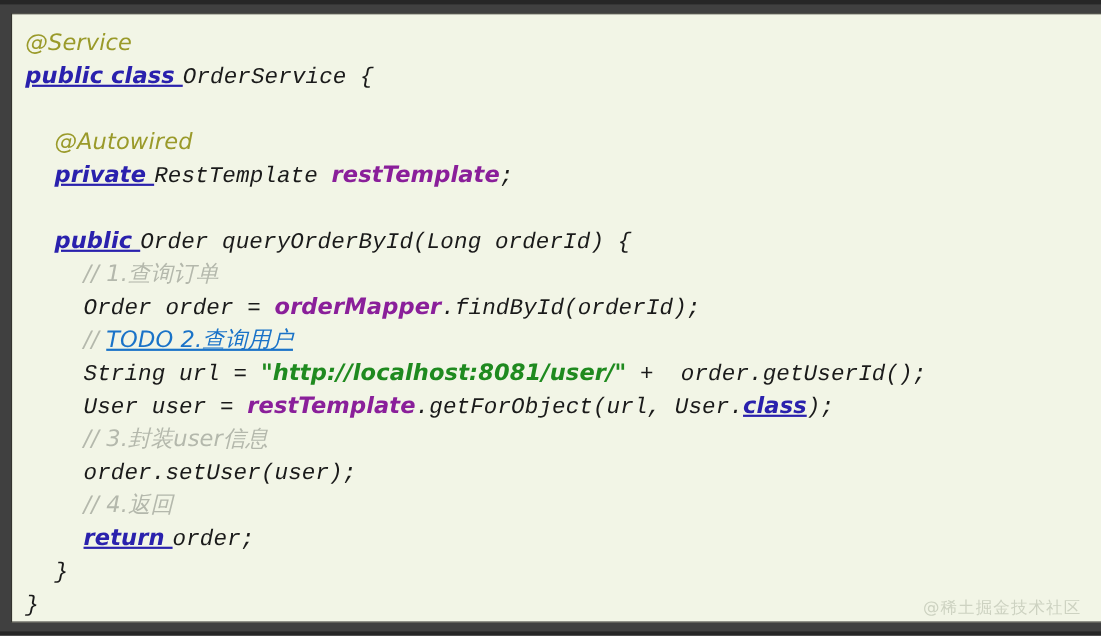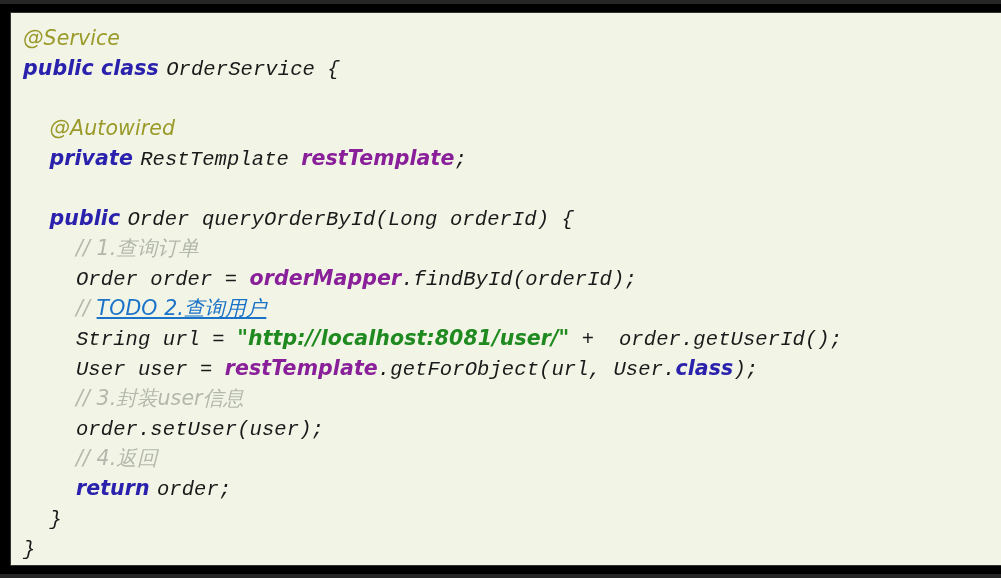--- a/index.html
+++ b/index.html
@@ -4,21 +4,21 @@
 <style>
   html, body {
     margin: 0;
     padding: 0;
     background: #ffffff;
   }
   #screenshot {
     position: relative;
     width: 1001px;
     height: 578px;
-    background: #000000;
+    background: #404040;
     box-sizing: border-box;
     border-top: 4px solid #262626;
     border-bottom: 4px solid #262626;
     overflow: hidden;
   }
   
   #code-frame {
     position: absolute;
     left: 10px;
     top: 8px;
@@ -46,21 +46,21 @@
     white-space: pre;
   }
   .code-line {
     height: 30px;
     white-space: pre;
   }
   .code-line.blank { height: 30px; }
 
   
   .tok-annotation { color: #9a9a2a; }
-  .tok-keyword    { color: #2a21ad; font-weight: bold; }
+  .tok-keyword    { color: #2a21ad; font-weight: bold; text-decoration: underline; }
   .tok-plain      { color: #1a1a1a; font-family: Liberation Mono, monospace; }
   .tok-field      { color: #8a1f9a; font-weight: bold; }
   .tok-string     { color: #1f8a1f; font-weight: bold; }
   .tok-comment    { color: #b4b8ac; }
   .tok-todo       { color: #1a73c8; font-weight: normal; text-decoration: underline; }
 
   #watermark {
     position: absolute;
     right: 18px;
     bottom: 12px;
@@ -71,13 +71,14 @@
     user-select: none;
   }
 </style>
 </head>
 <body>
 
 <div id="screenshot">
   <div id="code-frame">
     <div id="code-surface"><div class="code-line"><span></span><span class="tok-annotation">@Service</span></div><div class="code-line"><span></span><span class="tok-keyword">public class </span><span class="tok-plain">OrderService {</span></div><div class="code-line blank">&nbsp;</div><div class="code-line"><span>    </span><span class="tok-annotation">@Autowired</span></div><div class="code-line"><span>    </span><span class="tok-keyword">private </span><span class="tok-plain">RestTemplate </span><span class="tok-field">restTemplate</span><span class="tok-plain">;</span></div><div class="code-line blank">&nbsp;</div><div class="code-line"><span>    </span><span class="tok-keyword">public </span><span class="tok-plain">Order queryOrderById(Long orderId) {</span></div><div class="code-line"><span>        </span><span class="tok-comment">// 1.查询订单</span></div><div class="code-line"><span>        </span><span class="tok-plain">Order order = </span><span class="tok-field">orderMapper</span><span class="tok-plain">.findById(orderId);</span></div><div class="code-line"><span>        </span><span class="tok-comment">// </span><span class="tok-todo">TODO 2.查询用户</span></div><div class="code-line"><span>        </span><span class="tok-plain">String url = </span><span class="tok-string">"http://localhost:8081/user/"</span><span class="tok-plain"> +  order.getUserId();</span></div><div class="code-line"><span>        </span><span class="tok-plain">User user = </span><span class="tok-field">restTemplate</span><span class="tok-plain">.getForObject(url, User.</span><span class="tok-keyword">class</span><span class="tok-plain">);</span></div><div class="code-line"><span>        </span><span class="tok-comment">// 3.封装user信息</span></div><div class="code-line"><span>        </span><span class="tok-plain">order.setUser(user);</span></div><div class="code-line"><span>        </span><span class="tok-comment">// 4.返回</span></div><div class="code-line"><span>        </span><span class="tok-keyword">return </span><span class="tok-plain">order;</span></div><div class="code-line"><span>    </span><span class="tok-plain">}</span></div><div class="code-line"><span></span><span class="tok-plain">}</span></div></div>
   </div>
+  <div id="watermark">@稀土掘金技术社区</div>
 </div>
 
 </body></html>

